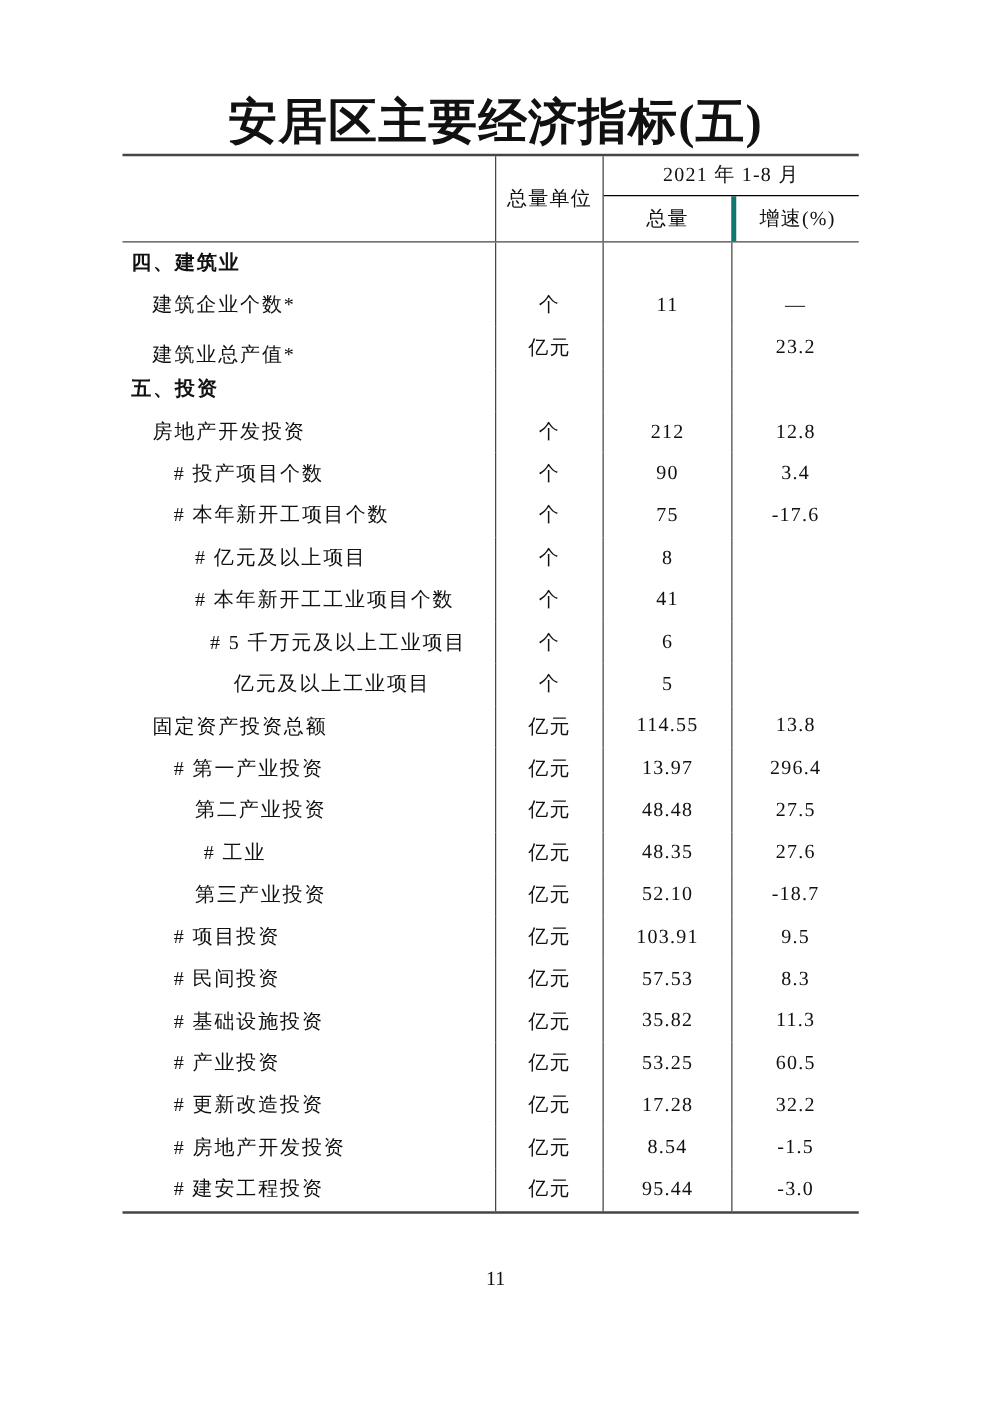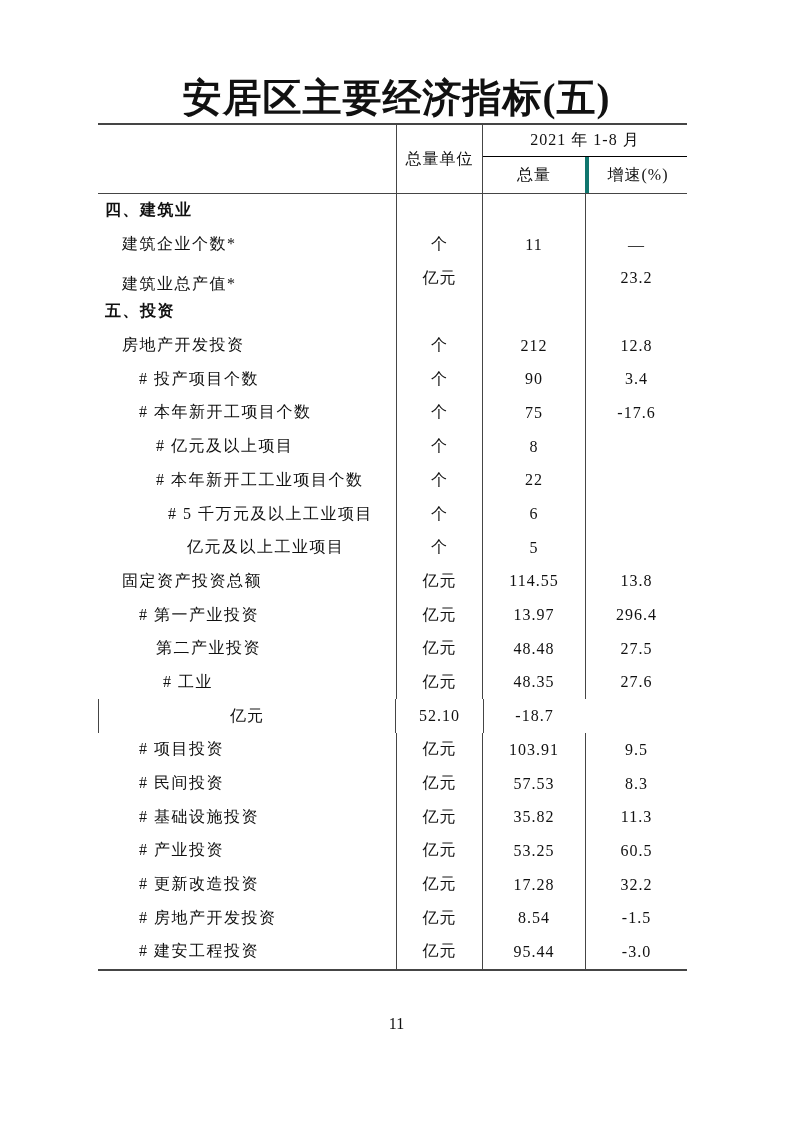--- a/index.html
+++ b/index.html
@@ -155,21 +155,21 @@
   <div class="row">
     <div class="cell c-label" style="padding-left: 58px;"># 亿元及以上项目</div>
     <div class="cell c-unit">个</div>
     <div class="cell c-total">8</div>
     <div class="cell c-growth"></div>
   </div>
 
   <div class="row">
     <div class="cell c-label" style="padding-left: 58px;"># 本年新开工工业项目个数</div>
     <div class="cell c-unit">个</div>
-    <div class="cell c-total">22</div>
+    <div class="cell c-total">41</div>
     <div class="cell c-growth"></div>
   </div>
 
   <div class="row">
     <div class="cell c-label" style="padding-left: 70px;"># 5 千万元及以上工业项目</div>
     <div class="cell c-unit">个</div>
     <div class="cell c-total">6</div>
     <div class="cell c-growth"></div>
   </div>
 
@@ -202,20 +202,21 @@
   </div>
 
   <div class="row">
     <div class="cell c-label" style="padding-left: 65px;"># 工业</div>
     <div class="cell c-unit">亿元</div>
     <div class="cell c-total">48.35</div>
     <div class="cell c-growth">27.6</div>
   </div>
 
   <div class="row">
+    <div class="cell c-label" style="padding-left: 58px;">第三产业投资</div>
     <div class="cell c-unit">亿元</div>
     <div class="cell c-total">52.10</div>
     <div class="cell c-growth">-18.7</div>
   </div>
 
   <div class="row">
     <div class="cell c-label" style="padding-left: 41px;"># 项目投资</div>
     <div class="cell c-unit">亿元</div>
     <div class="cell c-total">103.91</div>
     <div class="cell c-growth">9.5</div>

